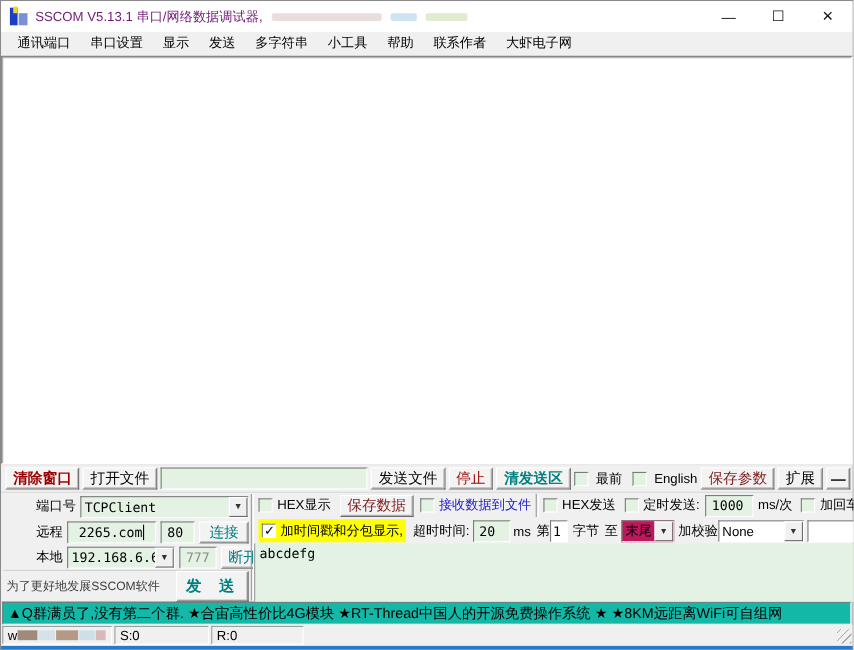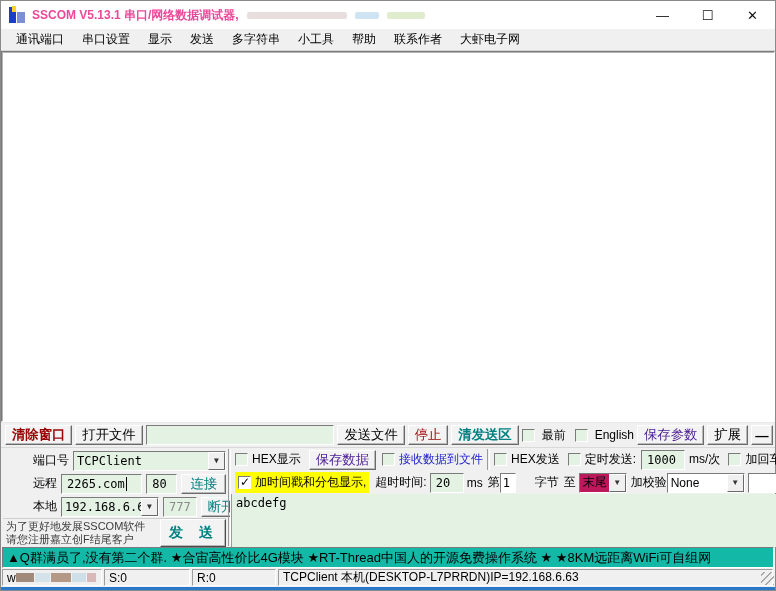--- a/index.html
+++ b/index.html
@@ -9,21 +9,21 @@
     font-size: 12px; color:#000; background:#f0f0f0; overflow:hidden;
   }
   .window { width:776px; height:591px; border:1px solid #8a8a8a; display:flex; flex-direction:column; background:#f0f0f0; }
 
   
   .titlebar { height:28px; background:#ffffff; display:flex; align-items:center; flex:0 0 auto; position:relative; }
   .app-icon { width:18px; height:18px; margin:0 6px 0 7px; position:relative; flex:0 0 auto; }
   .app-icon .b1 { position:absolute; left:1px; top:1px; width:7px; height:16px; background:#1a3fc4; }
   .app-icon .b2 { position:absolute; left:4px; top:0; width:4px; height:6px; background:#f5d12c; }
   .app-icon .b3 { position:absolute; left:9px; top:6px; width:8px; height:11px; background:#7a8fd4; }
-  .title-text { white-space:nowrap; font-size:12px; color:#ec4899;font-weight:bold; }
+  .title-text { white-space:nowrap; font-size:12px; color:#701a75; }
   .redact { display:inline-block; height:7px; border-radius:2px; margin-left:8px; vertical-align:middle; }
   .win-controls { position:absolute; right:0; top:0; height:28px; display:flex; }
   .win-btn { width:45px; height:28px; display:flex; align-items:center; justify-content:center; font-size:13px; color:#111; cursor:default; }
 
   
   .menubar { height:22px; background:#f0f0f0; display:flex; align-items:center; padding-left:6px; border-bottom:1px solid #d5d5d5; flex:0 0 auto;text-align:right; }
   .menu-item { padding:2px 9px; white-space:nowrap; }
 
   
   .receive-area { flex:1 1 auto; background:#ffffff; border:1px solid; border-color:#7b7b7b #ffffff #ffffff #7b7b7b; box-shadow: inset 1px 1px 0 #b4b4b4; margin:0; }
@@ -59,21 +59,21 @@
   .send-area { flex:1 1 auto; background:#e4f2e4; border-left:1px solid #9a9a9a; position:relative; font-family:"DejaVu Sans Mono", monospace; font-size:12px; padding:2px 4px; }
   .divider-vert { width:3px; height:21px; border-left:1px solid #9a9a9a; border-right:1px solid #ffffff; margin:0 4px; }
   .yellow-hl { background:#ffff00; display:inline-flex; align-items:center; padding:2px 3px; gap:4px; }
   .caret { display:inline-block; width:1px; height:14px; background:#000; margin-left:1px; }
 
   
   .t-darkred { color:#990000; font-weight:bold; }
   .t-red { color:#990000; }
   .t-teal { color:#008080; }
   .t-teal-b { color:#008080; font-weight:bold; }
-  .t-green { color:#4c1d95; }
+  .t-green { color:#7f1d1d; }
   .t-blue { color:#2222cc; }
   .t-gray { color:#8a8a8a; }
 
   
   .adbar { height:21px; flex:0 0 auto; margin:1px 1px 0 1px; border:1px solid; border-color:#7b7b7b #ffffff #ffffff #7b7b7b; background:#14b8a6; display:flex; align-items:center; padding-left:4px; font-size:13px; white-space:nowrap; overflow:hidden; }
 
   
   .statusbar { height:19px; flex:0 0 auto; display:flex; gap:2px; padding:1px 2px 1px 1px; background:#f0f0f0; position:relative; }
   .status-cell { border:1px solid; border-color:#9d9d9d #ffffff #ffffff #9d9d9d; background:#f0f0f0; display:flex; align-items:center; padding:0 4px; white-space:nowrap; overflow:hidden; }
   .sc1 { width:100px; } .sc2 { width:86px; } .sc3 { width:84px; } .sc4 { flex:1 1 auto; }
@@ -142,40 +142,39 @@
       <div class="left-col">
         <div class="lrow">
           <span class="lbl">端口号</span>
           <span class="combo sunken ginput" style="width:160px; padding:0;">
             <span class="val">TCPClient</span>
             <span class="drop-btn">▼</span>
           </span>
         </div>
         <div class="lrow">
           <span class="lbl">远程</span>
-          <span class="ginput sunken" style="width:98px;">
+          <span class="ginput sunken" style="width:98px;justify-content:center;">
               <span>2265.com</span>
               <span class="caret"></span>
             </span>
           <span class="ginput sunken" style="width:36px;">80</span>
           <button class="btn raised t-teal" style="width:52px;">连接</button>
         </div>
         <div class="lrow">
           <span class="lbl">本地</span>
           <span class="combo sunken ginput" style="width:98px; padding:0;">
             <span class="val">192.168.6.63</span>
             <span class="drop-btn">▼</span>
           </span>
           <span class="ginput sunken t-gray" style="width:36px;">777</span>
           <button class="btn raised t-teal" style="width:52px;">断开</button>
         </div>
         <div class="bottom-left">
           <div class="promo">
             <div>为了更好地发展SSCOM软件</div>
-            <div>请您注册嘉立创F结尾客户</div>
           </div>
           <button class="btn raised send-btn">发 送</button>
         </div>
       </div>
 
       <div class="v-sep"></div>
 
       <div class="right-col">
         <div class="rrow">
           <span class="cb"></span>
@@ -197,21 +196,21 @@
         <div class="rrow">
           <span class="yellow-hl">
             <span class="cb checked"></span>
             <span>加时间戳和分包显示,</span>
           </span>
           <span class="lbl" style="margin-left:6px;">超时时间:</span>
           <span class="ginput sunken" style="width:34px; margin-left:3px;">20</span>
           <span class="lbl" style="margin-left:3px;">ms</span>
           <span class="lbl" style="margin-left:5px;">第</span>
           <span class="winput sunken" style="width:16px; padding:0 2px;">1</span>
-          <span class="lbl" style="margin-left:19px;font-family:Liberation Serif, serif;">字节</span>
+          <span class="lbl" style="margin-left:5px;font-family:Liberation Serif, serif;">字节</span>
           <span class="lbl" style="margin-left:5px;">至</span>
           <span class="combo sunken" style="width:48px; background:#be185d; margin-left:3px;">
             <span class="val" style="font-family:'Liberation Sans',sans-serif;">末尾</span>
             <span class="drop-btn">▼</span>
           </span>
           <span class="lbl" style="margin-left:4px;">加校验</span>
           <span class="combo sunken" style="width:78px; background:#fff;">
             <span class="val" style="font-family:'Liberation Sans',sans-serif;">None</span>
             <span class="drop-btn">▼</span>
           </span>
@@ -232,18 +231,17 @@
     <div class="status-cell sc1">
       <span>w</span>
       <span class="status-redact" style="width:18px; background:#a08a7c;"></span>
       <span class="status-redact" style="width:16px; background:#d4e2ea;"></span>
       <span class="status-redact" style="width:20px; background:#b49a86;"></span>
       <span class="status-redact" style="width:14px; background:#cfdfe8;"></span>
       <span class="status-redact" style="width:9px; background:#d8b8b8;"></span>
     </div>
     <div class="status-cell sc2">S:0</div>
     <div class="status-cell sc3">R:0</div>
-    <div class="status-cell sc4">TCPClient 本机(DESKTOP-L7PRRDN)IP=192.168.6.63</div>
     <div class="grip"></div>
   </div>
 
   <div class="taskbar-line"></div>
 </div>
 
 </body></html>

